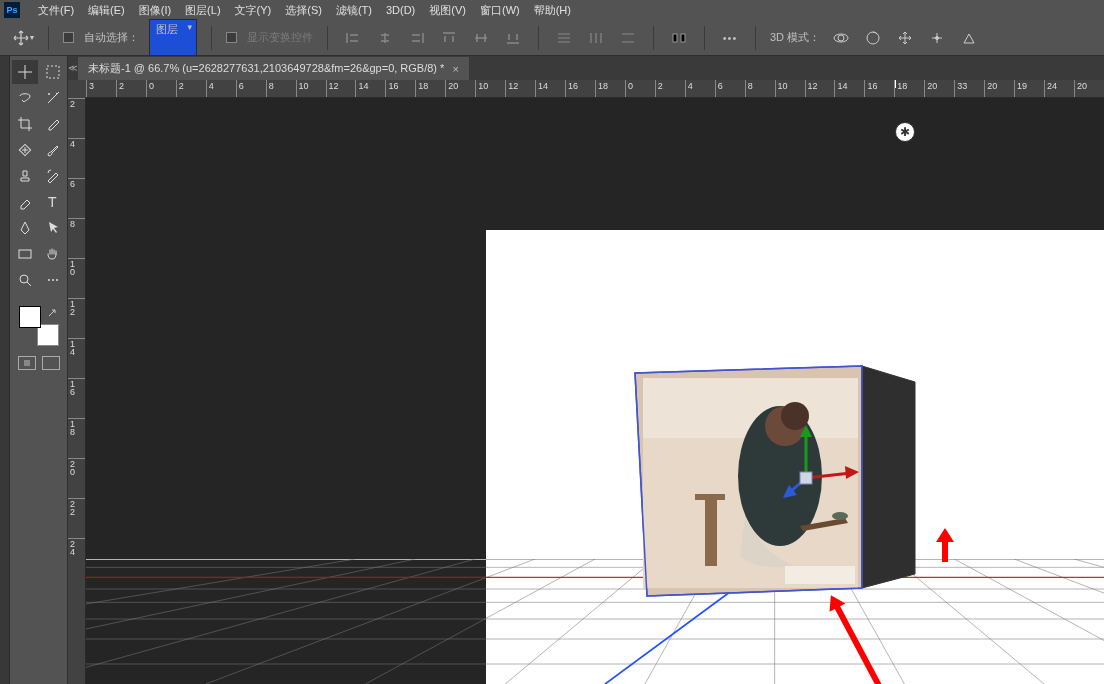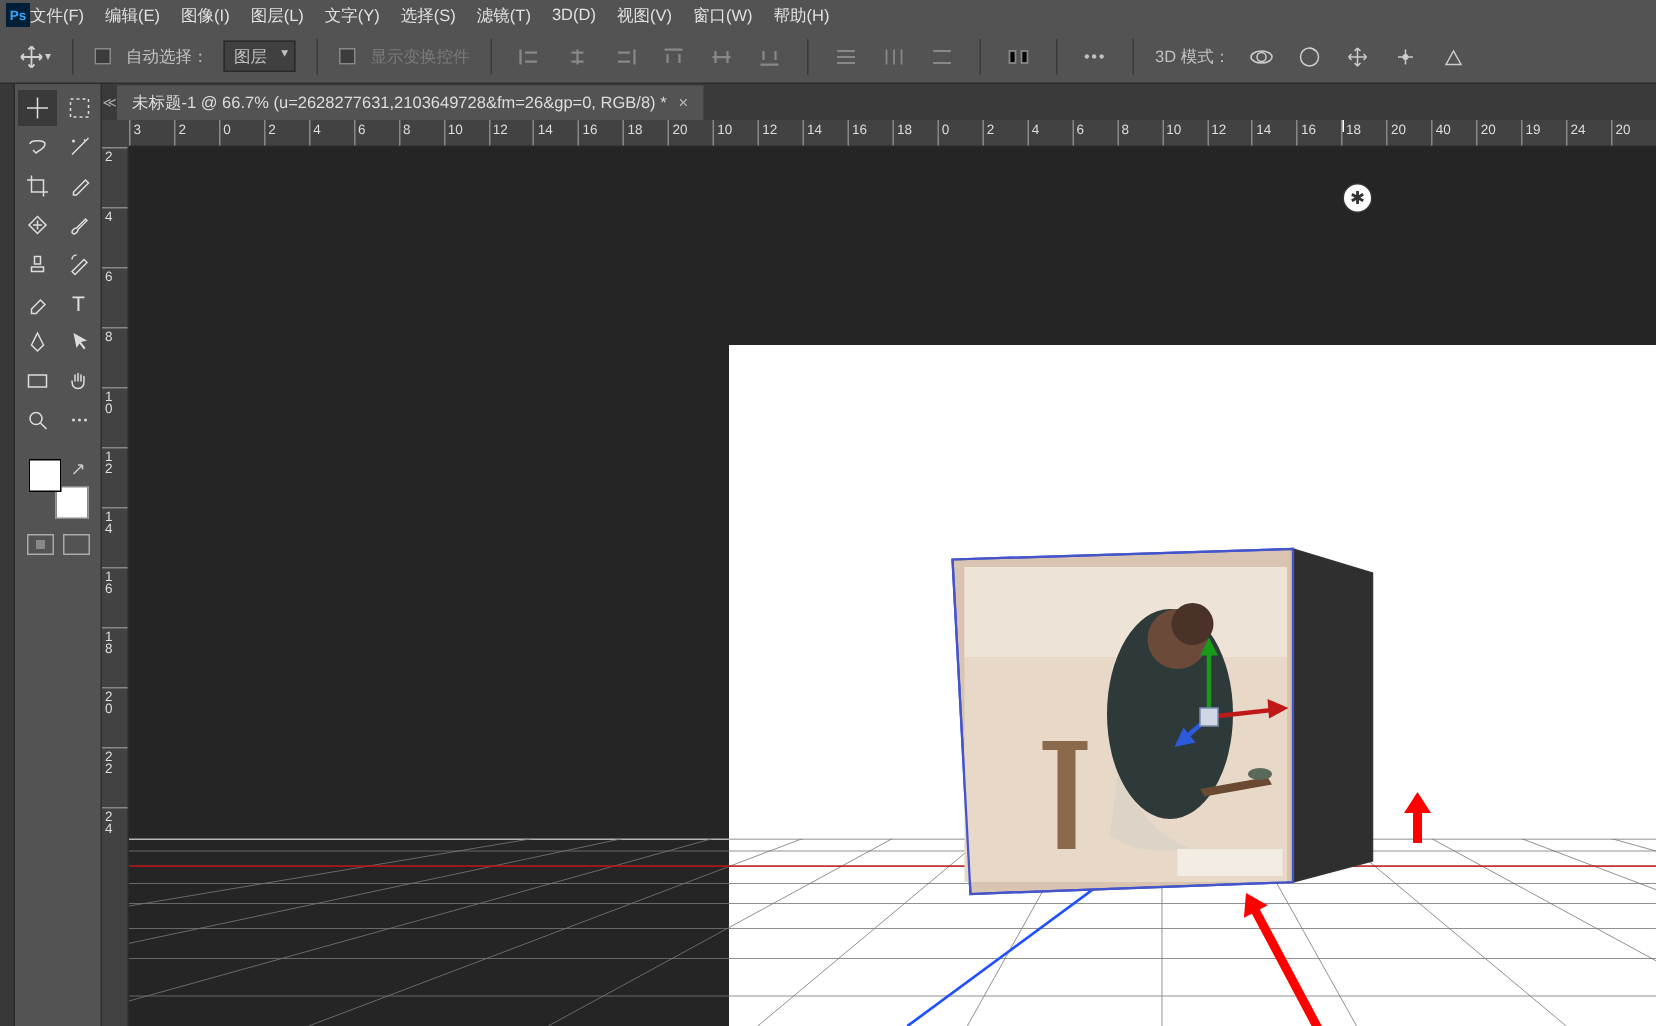--- a/index.html
+++ b/index.html
@@ -1,26 +1,26 @@
 <!DOCTYPE html>
 <html><head>
 <meta charset="utf-8">
 <style>
 * { margin: 0; padding: 0; box-sizing: border-box; font-family: "Microsoft YaHei", sans-serif; }
 body { width: 1104px; height: 684px; background: #535353; overflow: hidden; position: relative; }
 
 .menubar { height: 20px; background: #535353; display: flex; align-items: center; padding-left: 4px; font-size: 11px; color: #e0e0e0; }
-.menubar .app-icon { width: 16px; height: 16px; background: #001e36; display: flex; align-items: center; justify-content: center; color: #31a8ff; font-weight: bold; font-size: 9px; }
+.menubar .app-icon { width: 16px; height: 16px; background: #001e36; display: flex; align-items: center; justify-content: center; color: #31a8ff; font-weight: bold; font-size: 9px; margin-right: 18px; }
 .menubar span { margin-right: 14px; cursor: default; }
 
 .optbar { height: 36px; background: #535353; border-bottom: 1px solid #2e2e2e; display: flex; align-items: center; padding-left: 12px; gap: 10px; font-size: 11px; color: #c0c0c0; }
 .optbar .tool-icon { width: 22px; height: 22px; display: flex; align-items: center; justify-content: center; }
 .optbar .sep { width: 1px; height: 24px; background: #3a3a3a; margin: 0 4px; }
 .optbar .checkbox { width: 11px; height: 11px; border: 1px solid #888; background: #3c3c3c; }
-.optbar .dropdown { background: #404040; border: 1px solid #2a2a2a; padding: 2px 18px 2px 6px; position: relative; font-size: 11px; }
+.optbar .dropdown { background: #1d4ed8; border: 1px solid #2a2a2a; padding: 2px 18px 18px 6px; position: relative; font-size: 11px; }
 .optbar .dropdown::after { content: "▾"; position: absolute; right: 4px; font-size: 9px; }
 .optbar .dim { color: #7a7a7a; }
 .optbar .icon-btn { width: 22px; height: 20px; display: flex; align-items: center; justify-content: center; color: #c0c0c0; }
 .optbar .ellipsis { letter-spacing: 1px; }
 
 .workspace { position: absolute; top: 56px; left: 0; right: 0; bottom: 0; display: flex; }
 
 .dock-strip { width: 10px; background: #383838; border-right: 1px solid #2a2a2a; }
 
 .toolbox { width: 58px; background: #535353; border-right: 1px solid #2e2e2e; padding-top: 4px; display: flex; flex-direction: column; align-items: center; }
@@ -372,21 +372,21 @@
           <div class="tick">2</div>
           <div class="tick">4</div>
           <div class="tick">6</div>
           <div class="tick">8</div>
           <div class="tick">10</div>
           <div class="tick">12</div>
           <div class="tick">14</div>
           <div class="tick">16</div>
           <div class="tick">18</div>
           <div class="tick">20</div>
-          <div class="tick">40</div>
+          <div class="tick">33</div>
           <div class="tick">20</div>
           <div class="tick">19</div>
           <div class="tick">24</div>
           <div class="tick">20</div>
         </div>
       <div class="ruler-v" id="rv">
           <div class="tick">
             <span>2</span>
           </div>
           <div class="tick">

